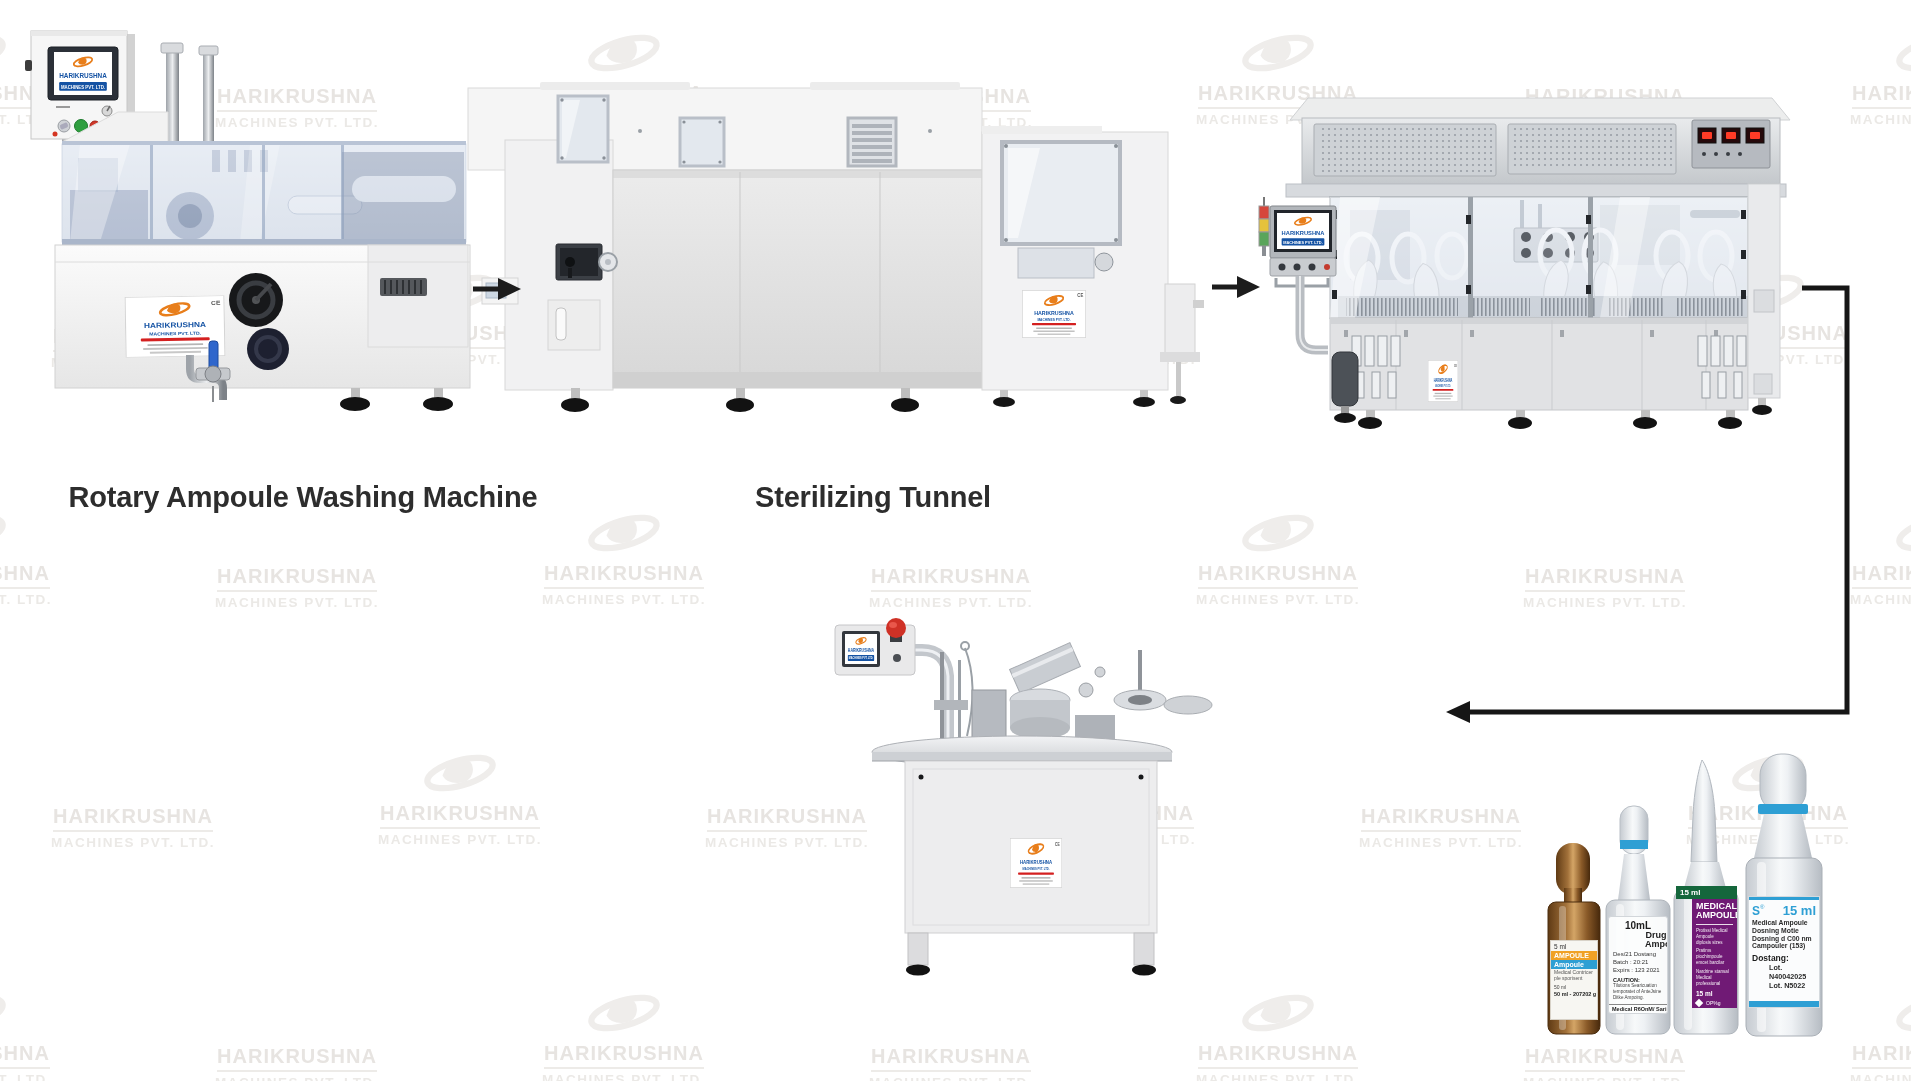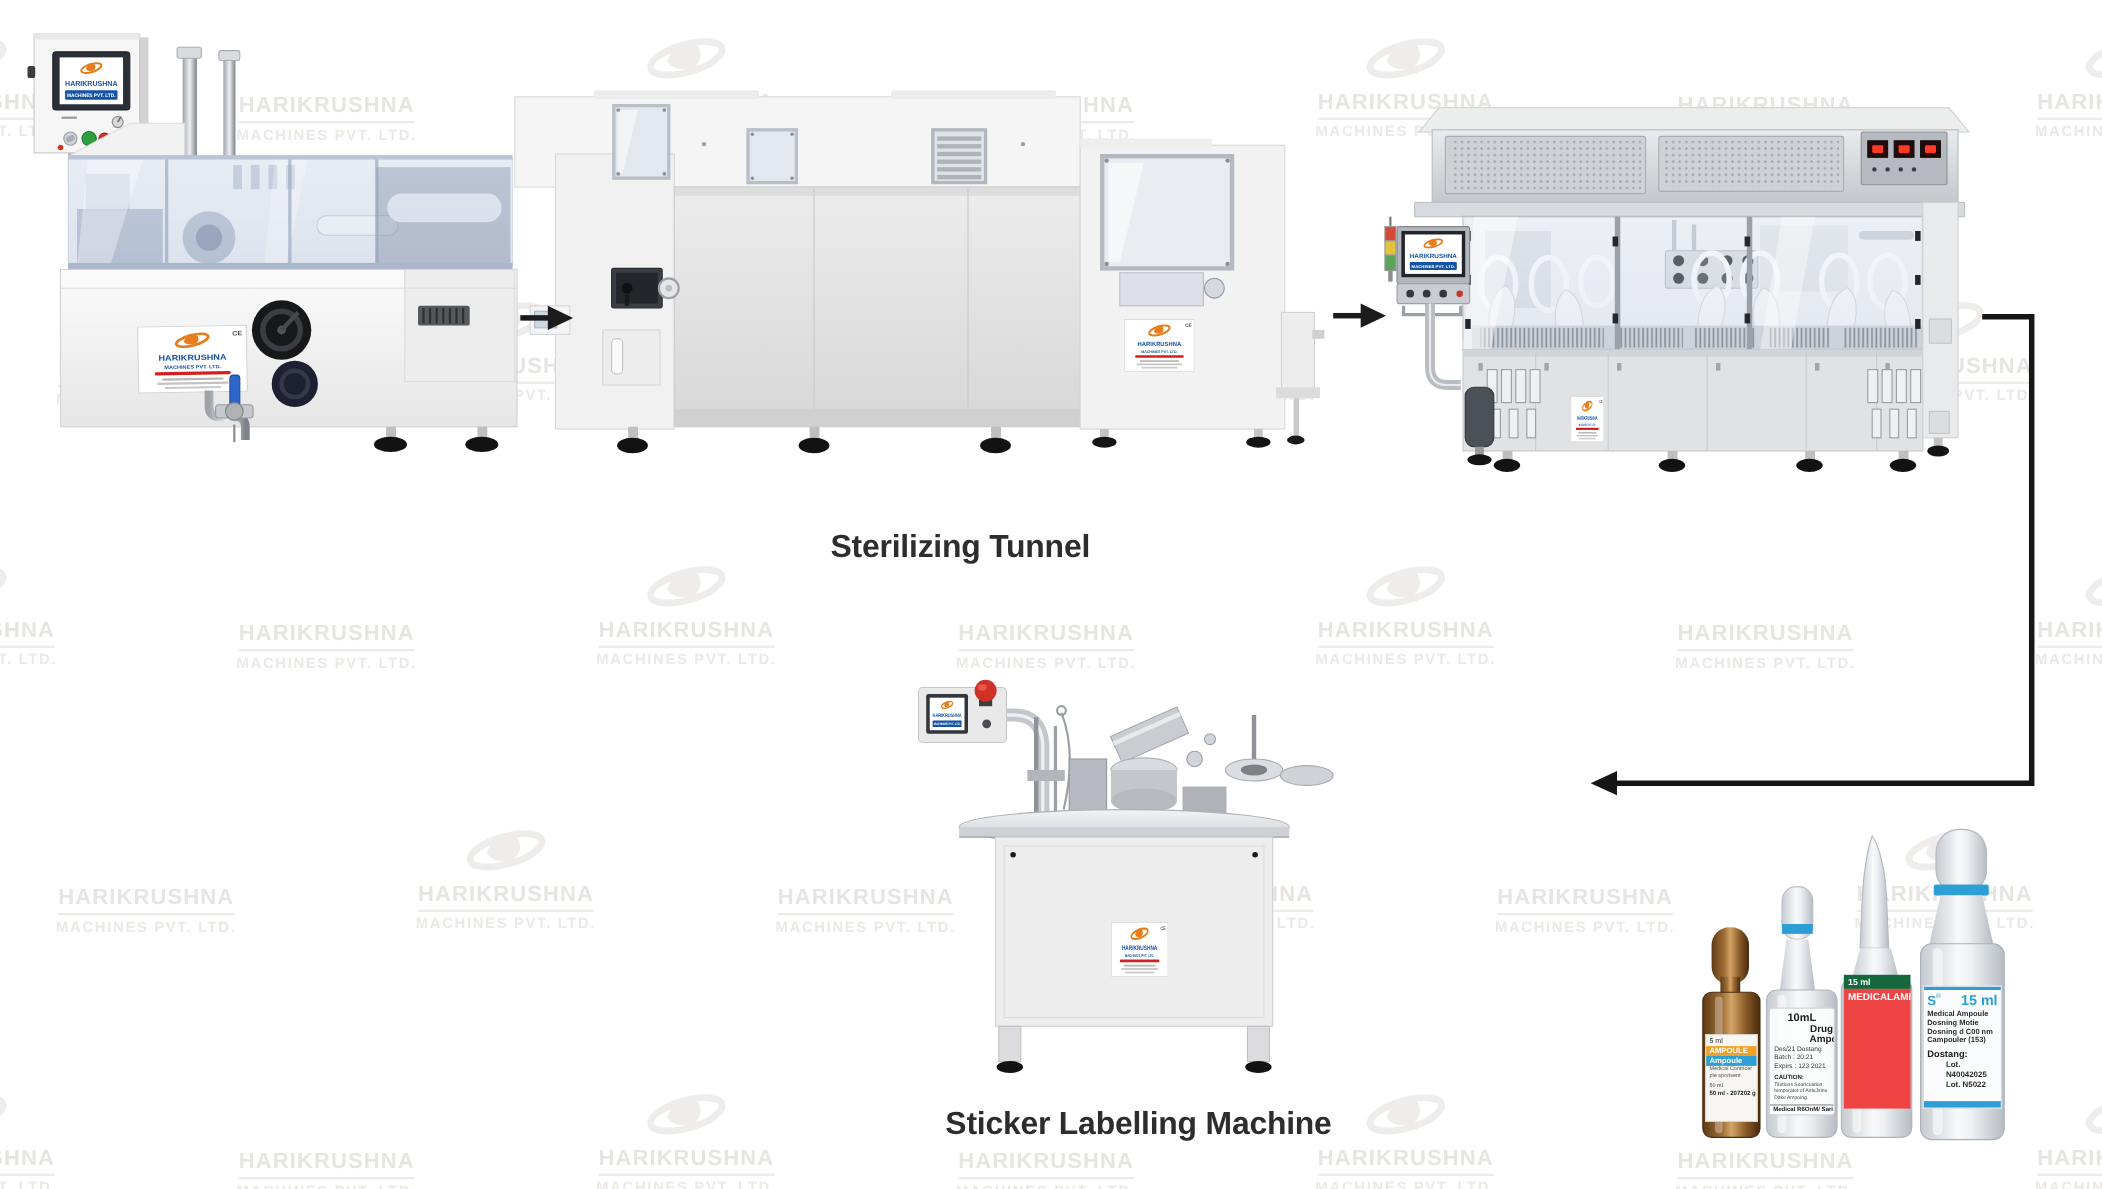--- a/index.html
+++ b/index.html
@@ -23,21 +23,21 @@
   .la .q2{font-size:5.5px;color:#222;font-weight:bold;padding:1px 0 0 3px;}
   .lb{left:1608px;top:916px;width:60px;height:98px;background:rgba(252,253,253,.95);border:1px solid #d2d6da;border-radius:3px;display:flex;flex-direction:column;}
   .lb .s{font-size:10px;font-weight:bold;color:#1d1d1d;text-align:center;margin-top:3px;}
   .lb .t{font-size:9px;font-weight:bold;color:#1d1d1d;text-align:center;line-height:1;padding-left:36px;}
   .lb .l{font-size:6px;color:#333;padding-left:4px;line-height:1.3;}
   .lb .ct{font-size:5.5px;font-weight:bold;color:#222;padding-left:4px;margin-top:3px;}
   .lb .c{font-size:4.6px;color:#444;padding-left:4px;line-height:1.25;}
   .lb .f{font-size:5.5px;font-weight:bold;color:#222;border-top:1px solid #888;margin-top:auto;padding:1px 0 1px 3px;}
   .lc{left:1676px;top:886px;width:61px;height:122px;display:flex;flex-direction:column;}
   .lc .hd{background:#15673c;color:#fff;font-size:8px;font-weight:bold;padding:2px 0 2px 4px;}
-  .lc .bd{background:#ef4444;color:#fff;flex:1;display:flex;padding:3px 0 2px 4px;}
+  .lc .bd{background:#701a75;color:#fff;flex:1;display:flex;flex-direction:column;padding:3px 0 2px 4px;margin-left:16px;}
   .lc .t{font-size:9px;font-weight:bold;line-height:1.05;}
   .lc .rule{height:1px;background:rgba(255,255,255,.85);margin:3px 4px 3px 0;}
   .lc .s{font-size:4.5px;opacity:.93;line-height:1.3;}
   .lc .v{font-size:6.5px;font-weight:bold;margin-top:4px;}
   .lc .hz{display:flex;align-items:center;margin-top:3px;}
   .lc .dia{width:6px;height:6px;background:#fff;transform:rotate(45deg);margin-right:4px;}
   .lc .hzt{font-size:5px;}
   .ld{left:1748px;top:896px;width:72px;height:112px;background:#fbfcfd;border:1px solid #d5dade;display:flex;flex-direction:column;}
   .ld .strip{height:3px;background:#2e9fd4;}
   .ld .row{display:flex;justify-content:space-between;align-items:baseline;padding:1px 3px 0 3px;}
@@ -762,22 +762,22 @@
         <rect x="1760" y="754" width="46" height="58" rx="21" fill="url(#gClear)" stroke="#b2b8bf"></rect>
         <rect x="1758" y="804" width="50" height="10" rx="2" fill="#2e9fd4"></rect>
         <circle cx="1772" cy="830" r="6" fill="none" stroke="#c2c8ce" stroke-width="2"></circle>
         <path d="M1764,814 h38 l10,44 h-58 z" fill="url(#gClear)"></path>
         <rect x="1746" y="858" width="76" height="178" rx="10" fill="url(#gClear)" stroke="#a9afb6"></rect>
         <rect x="1757" y="862" width="9" height="170" rx="4" fill="#ffffff" opacity="0.55"></rect>
       </g>
     </g>
   </svg>
 
+  <div class="caption" style="left:43px;top:481px;width:520px;">Rotary Ampoule Washing Machine</div>
   <div class="caption" style="left:613px;top:481px;width:520px;">Sterilizing Tunnel</div>
-  <div class="caption" style="left:775px;top:1006px;width:520px;">Sticker Labelling Machine</div>
 
   <div class="amp-label la">
     <div class="v">5 ml</div>
     <div class="b1">AMPOULE</div>
     <div class="b2">Ampoule</div>
     <div class="d">Medical Contricer</div>
     <div class="d">ple sporisent</div>
     <div class="q">50 ml</div>
     <div class="q2">50 ml - 207202 g</div>
   </div>

